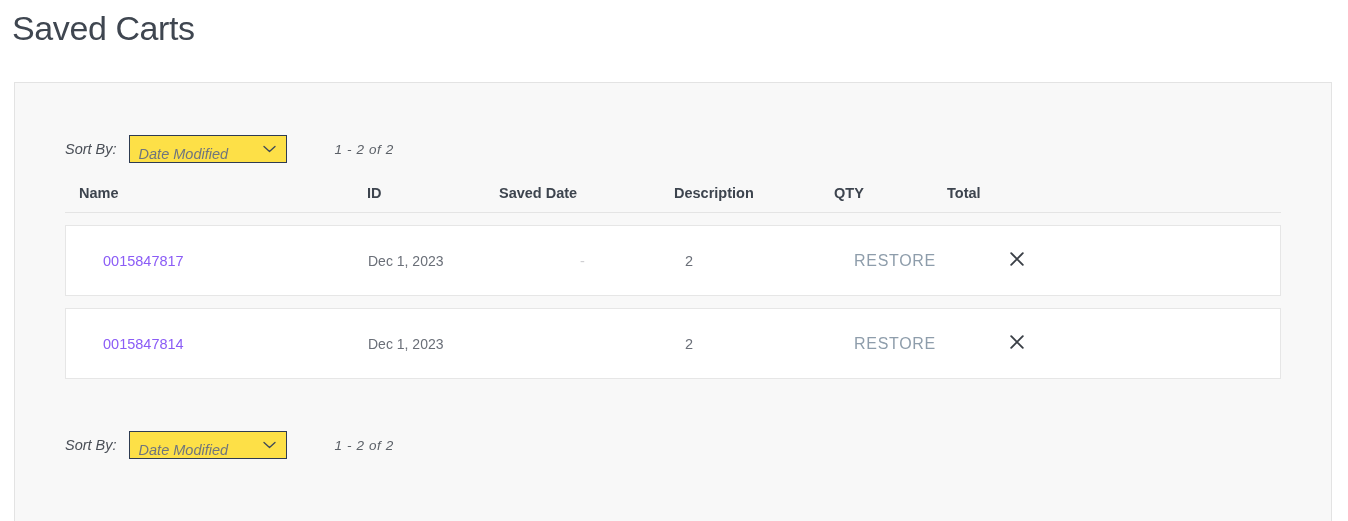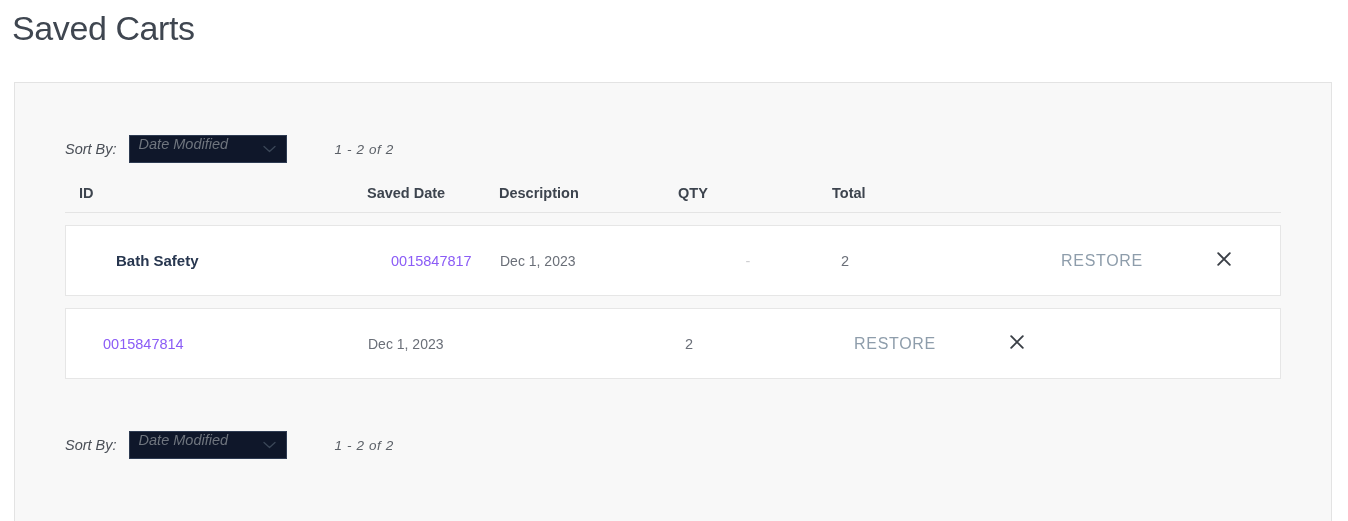--- a/index.html
+++ b/index.html
@@ -52,24 +52,24 @@
     color: #4a4f57;
     margin-right: 12px;
     white-space: nowrap;
   }
 
   .select-wrap {
     position: relative;
     width: 158px;
     height: 28px;
     border: 1px solid #2e3b52;
-    background: #0f172a;
+    background: #fde047;
     box-sizing: border-box;
     display: flex;
-    align-items: flex-start;
+    align-items: flex-end;
   }
   .select-value {
     font-size: 14.5px;
     color: #6f757e;
     padding-left: 9px;
     white-space: nowrap;
   }
   .select-chevron {
     position: absolute;
     right: 10px;
@@ -198,31 +198,31 @@
         </svg>
       </span>
     </div>
 
     <span class="pagination">1 - 2  of  2</span>
   </div>
 
   <div class="table">
 
     <div class="table-head table-row-grid">
+      <span class="cell c-name">Name</span>
       <span class="cell c-id">ID</span>
       <span class="cell c-date">Saved Date</span>
       <span class="cell c-desc">Description</span>
       <span class="cell c-qty">QTY</span>
       <span class="cell c-total">Total</span>
       <span class="cell"></span>
     </div>
 
     <div class="row-card">
       <div class="inner table-row-grid">
-        <span class="cell-name">Bath Safety</span>
         <span class="cell-id">0015847817</span>
         <span class="cell-date">Dec 1, 2023</span>
         <span class="cell-desc">-</span>
         <span class="cell-qty">2</span>
         <span class="cell-total">
           <a class="restore-link">RESTORE</a>
         </span>
         <span class="cell-close">
           <button class="close-btn">
             <svg width="18" height="18" viewBox="0 0 18 18">

